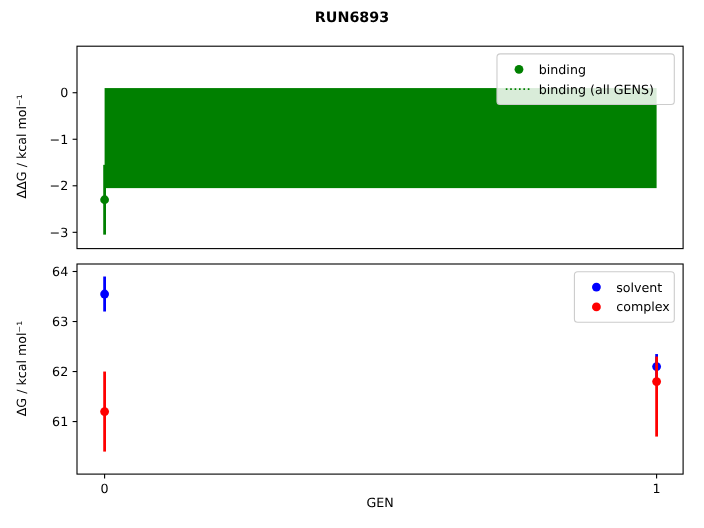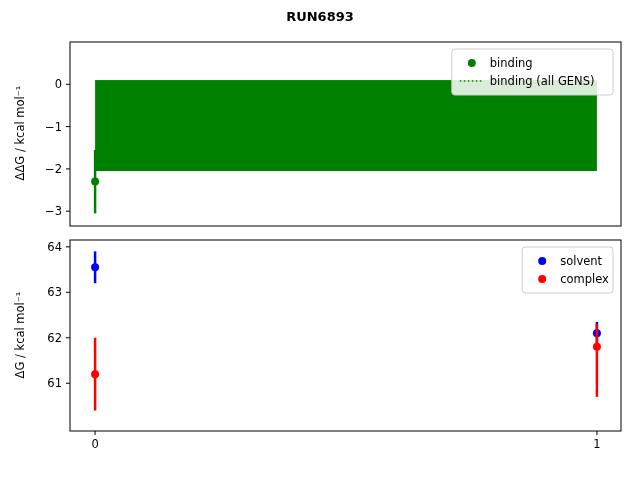--- a/index.html
+++ b/index.html
@@ -68,13 +68,14 @@
           <rect x="522.2" y="247" width="90.80000000000001" height="46" rx="3" fill="#ffffff" fill-opacity="0.85" stroke="#cccccc"></rect>
           <circle cx="542.2" cy="261" r="4" fill="#0000ff"></circle>
           <text x="560.2" y="265" text-anchor="start" font-size="11.5">solvent</text>
           <circle cx="542.2" cy="279" r="4" fill="#ff0000"></circle>
           <text x="560.2" y="283" text-anchor="start" font-size="11.5">complex</text>
         </g>
       </g>
     </svg>
   <div class="ylabel" style="left:-75px;top:126px;">ΔΔG / kcal mol⁻¹</div>
   <div class="ylabel" style="left:-75px;top:328px;">ΔG / kcal mol⁻¹</div>
+  <div class="xlabel" style="top:450px;">GEN</div>
 </div>
 
 </body></html>

